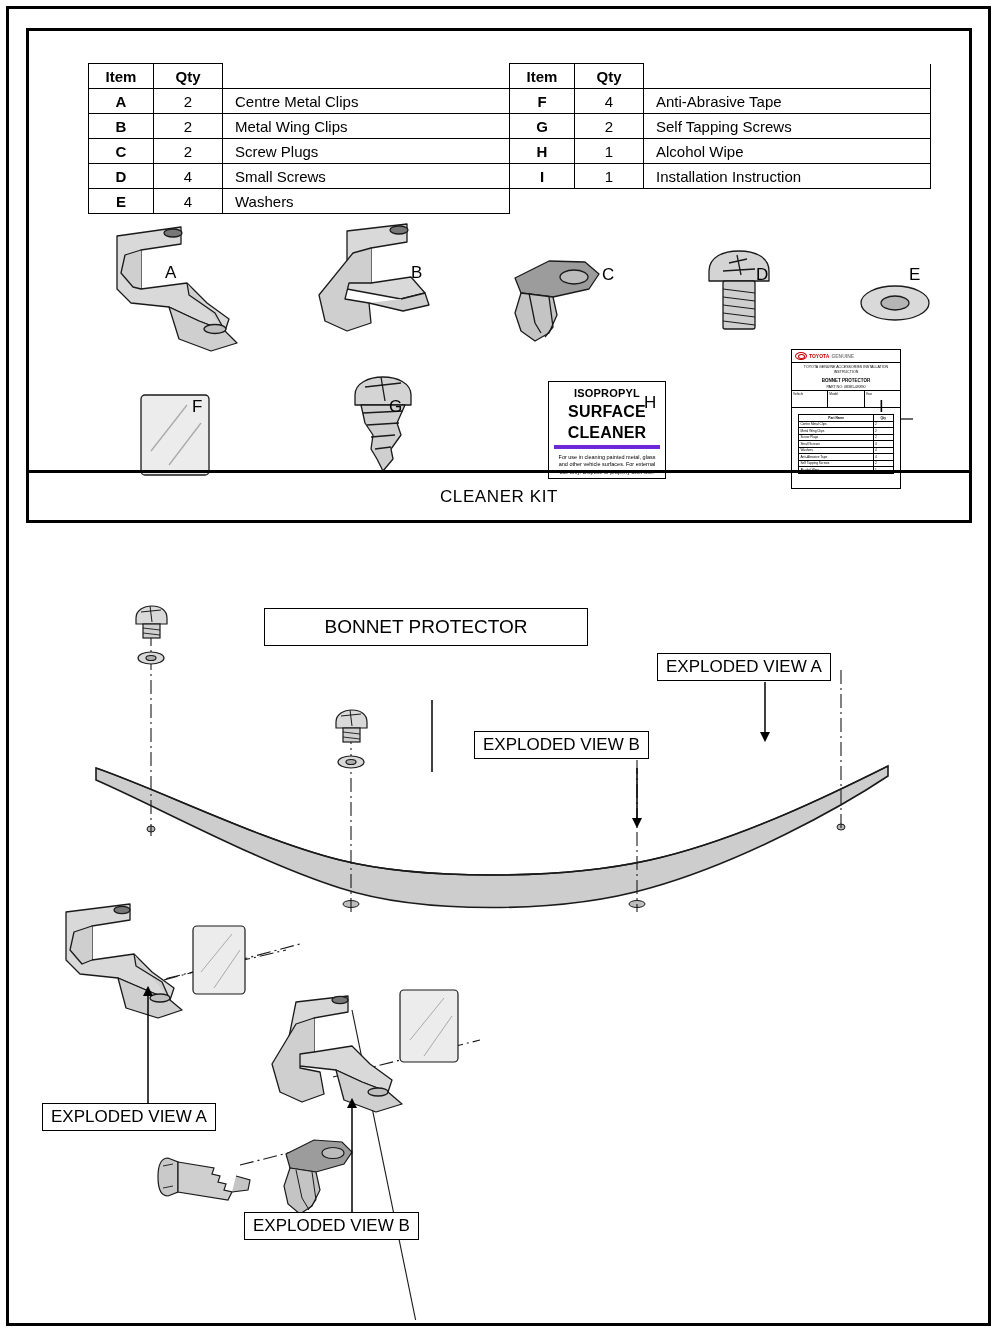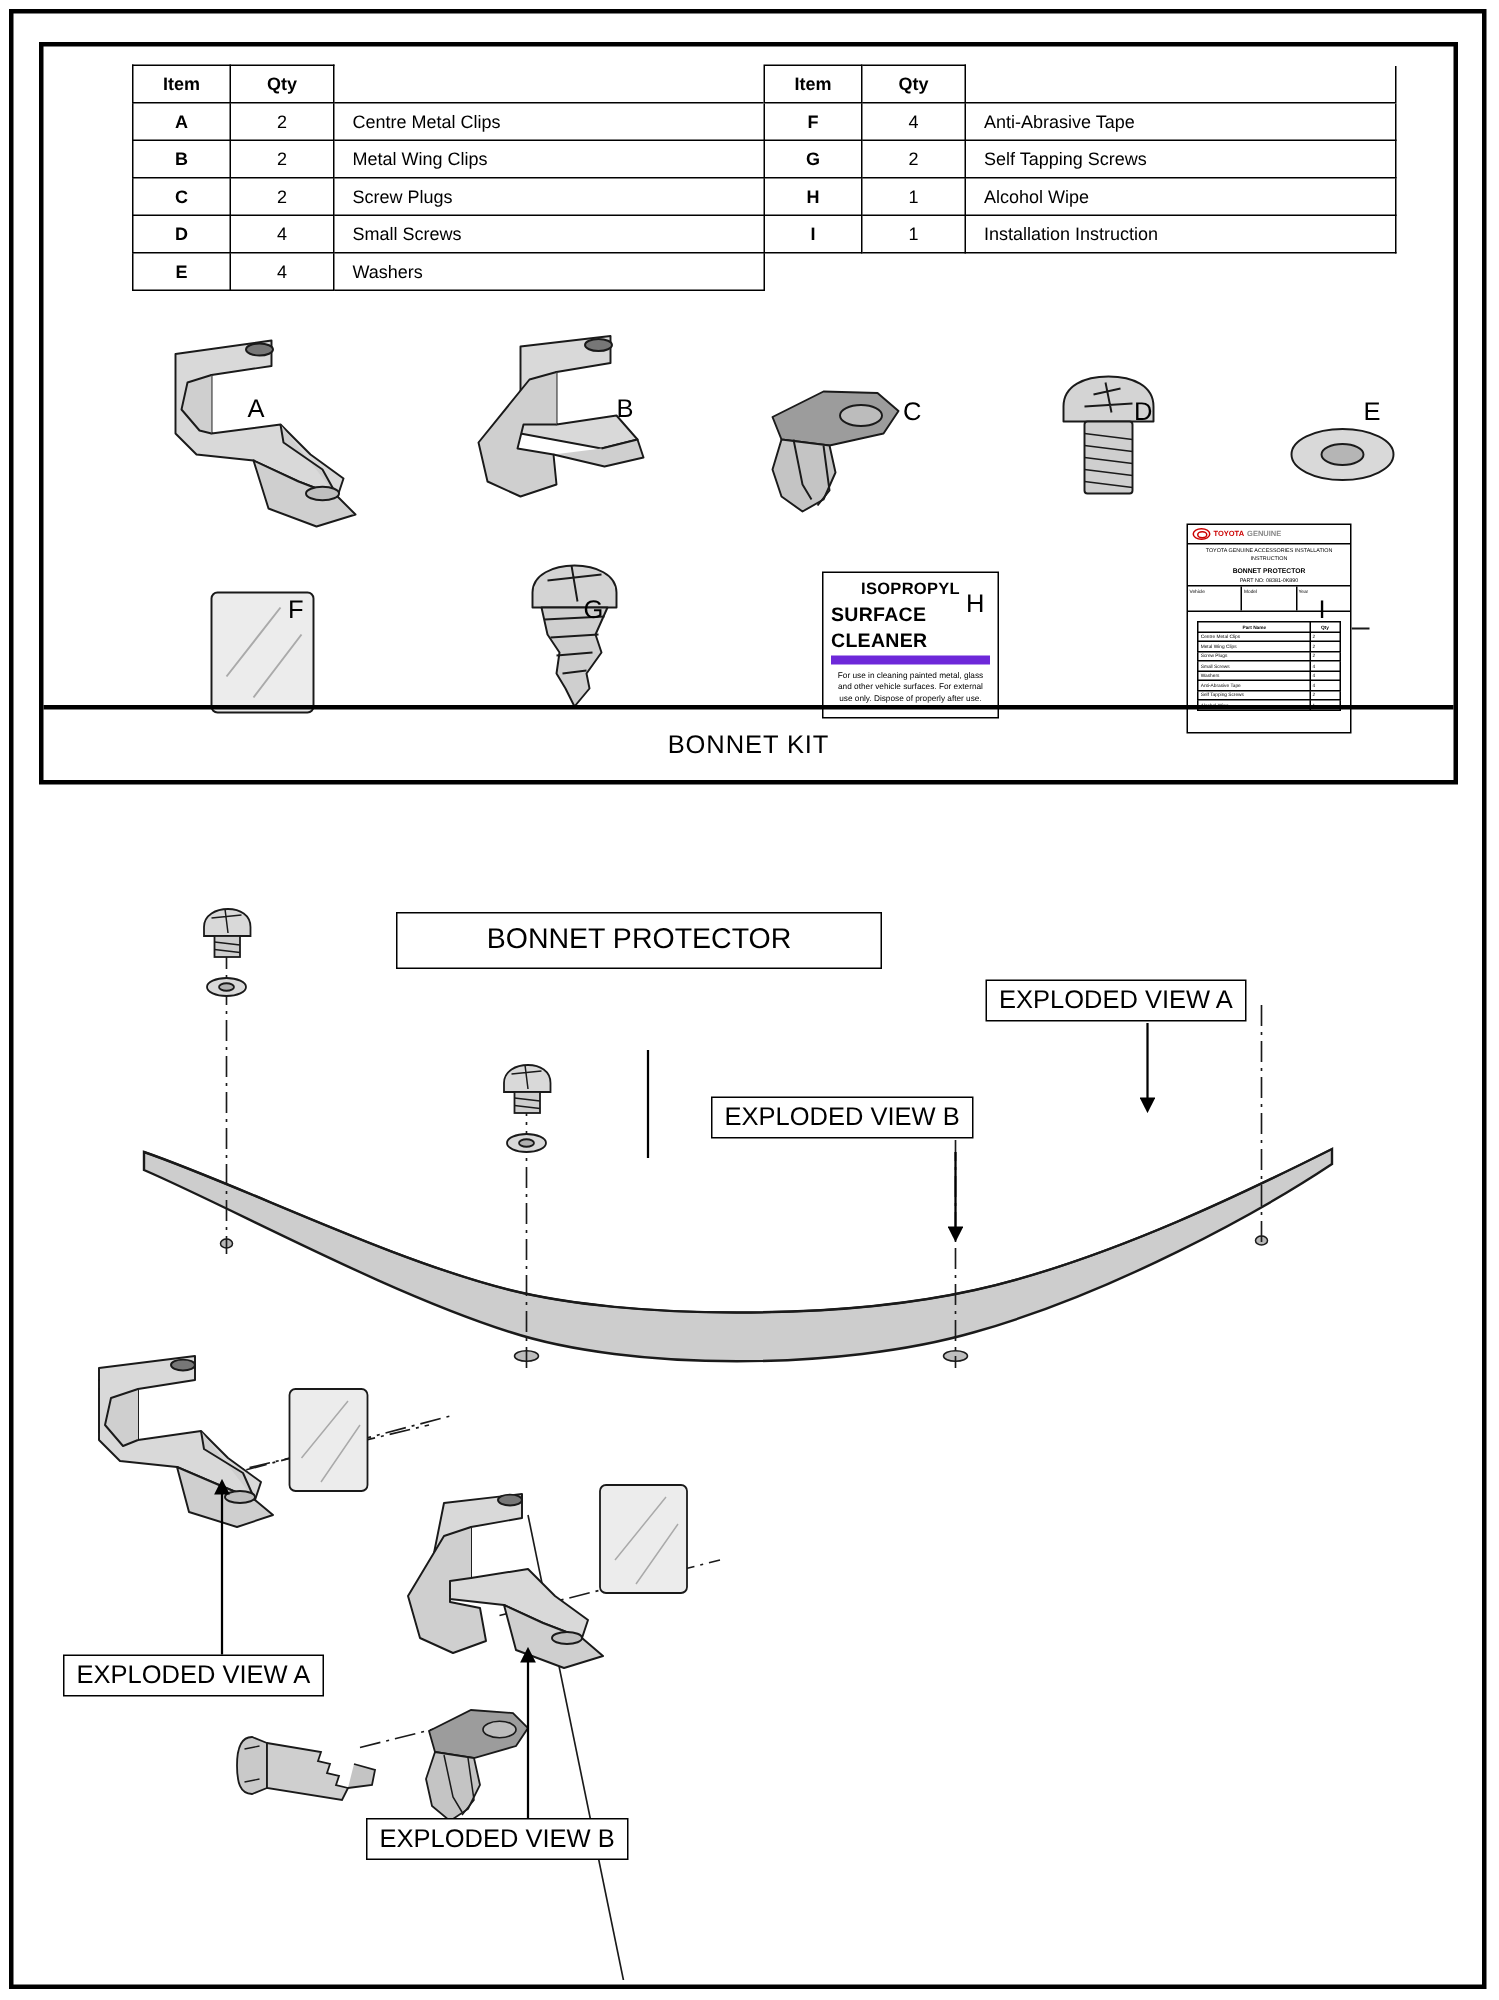--- a/index.html
+++ b/index.html
@@ -56,23 +56,23 @@
     align-items: center;
     justify-content: center;
     font-size: 17px;
     letter-spacing: 0.6px;
   }
 
   
   table.parts {
     position: absolute;
     left: 59px;
-    top: 12px;
+    top: 32px;
     border-collapse: collapse;
-    font-size: 12px;
+    font-size: 15px;
   }
   table.parts td {
     border: 1.5px solid #000;
     height: 24px;
     padding: 0 6px;
     white-space: nowrap;
   }
   table.parts td.hd {
     font-weight: bold;
     text-align: center;
@@ -142,24 +142,24 @@
     overflow: hidden;
   }
   .wipe .w1 {
     font-weight: bold;
     font-size: 11px;
     text-align: center;
     letter-spacing: 0.2px;
   }
   .wipe .w2 {
     font-weight: bold;
-    font-size: 13px;
-    text-align: left;
+    font-size: 16px;
+    text-align: center;
     letter-spacing: 0.2px;
-    border-bottom: 6px solid #6d28d9;
+    border-bottom: 4px solid #6d28d9;
     padding-bottom: 1px;
   }
   .wipe .wbody {
     margin-top: 5px;
     text-align: center;
   }
   .wipe .wfoot {
     margin-top: 8px;
     text-align: center;
     font-size: 4.5px;
@@ -448,21 +448,21 @@
       <div class="lbl" style="left:136px; top:232px;">A</div>
       <div class="lbl" style="left:382px; top:232px;">B</div>
       <div class="lbl" style="left:573px; top:234px;">C</div>
       <div class="lbl" style="left:727px; top:234px;">D</div>
       <div class="lbl" style="left:880px; top:234px;">E</div>
       <div class="lbl" style="left:163px; top:366px;">F</div>
       <div class="lbl" style="left:360px; top:366px;">G</div>
       <div class="lbl" style="left:615px; top:362px;">H</div>
       <div class="lbl" style="left:850px; top:366px;">I</div>
 
-      <div class="kit-title-bar">BONNET KIT</div>
+      <div class="kit-title-bar">CLEANER KIT</div>
     </div>
   </div>
 
   <svg class="diagram-svg" style="left:0; top:540px;" width="999" height="780" viewBox="0 0 999 780">
 
     <g>
       <path d="M96 228 C160 250 260 300 340 320 C420 340 560 340 650 320
                C740 300 840 250 888 226
                L888 236 C840 268 742 322 650 348 C560 374 420 374 340 348
                C258 322 156 266 96 240 Z" fill="#cdcdcd" stroke="#1a1a1a" stroke-width="1.6"></path>

